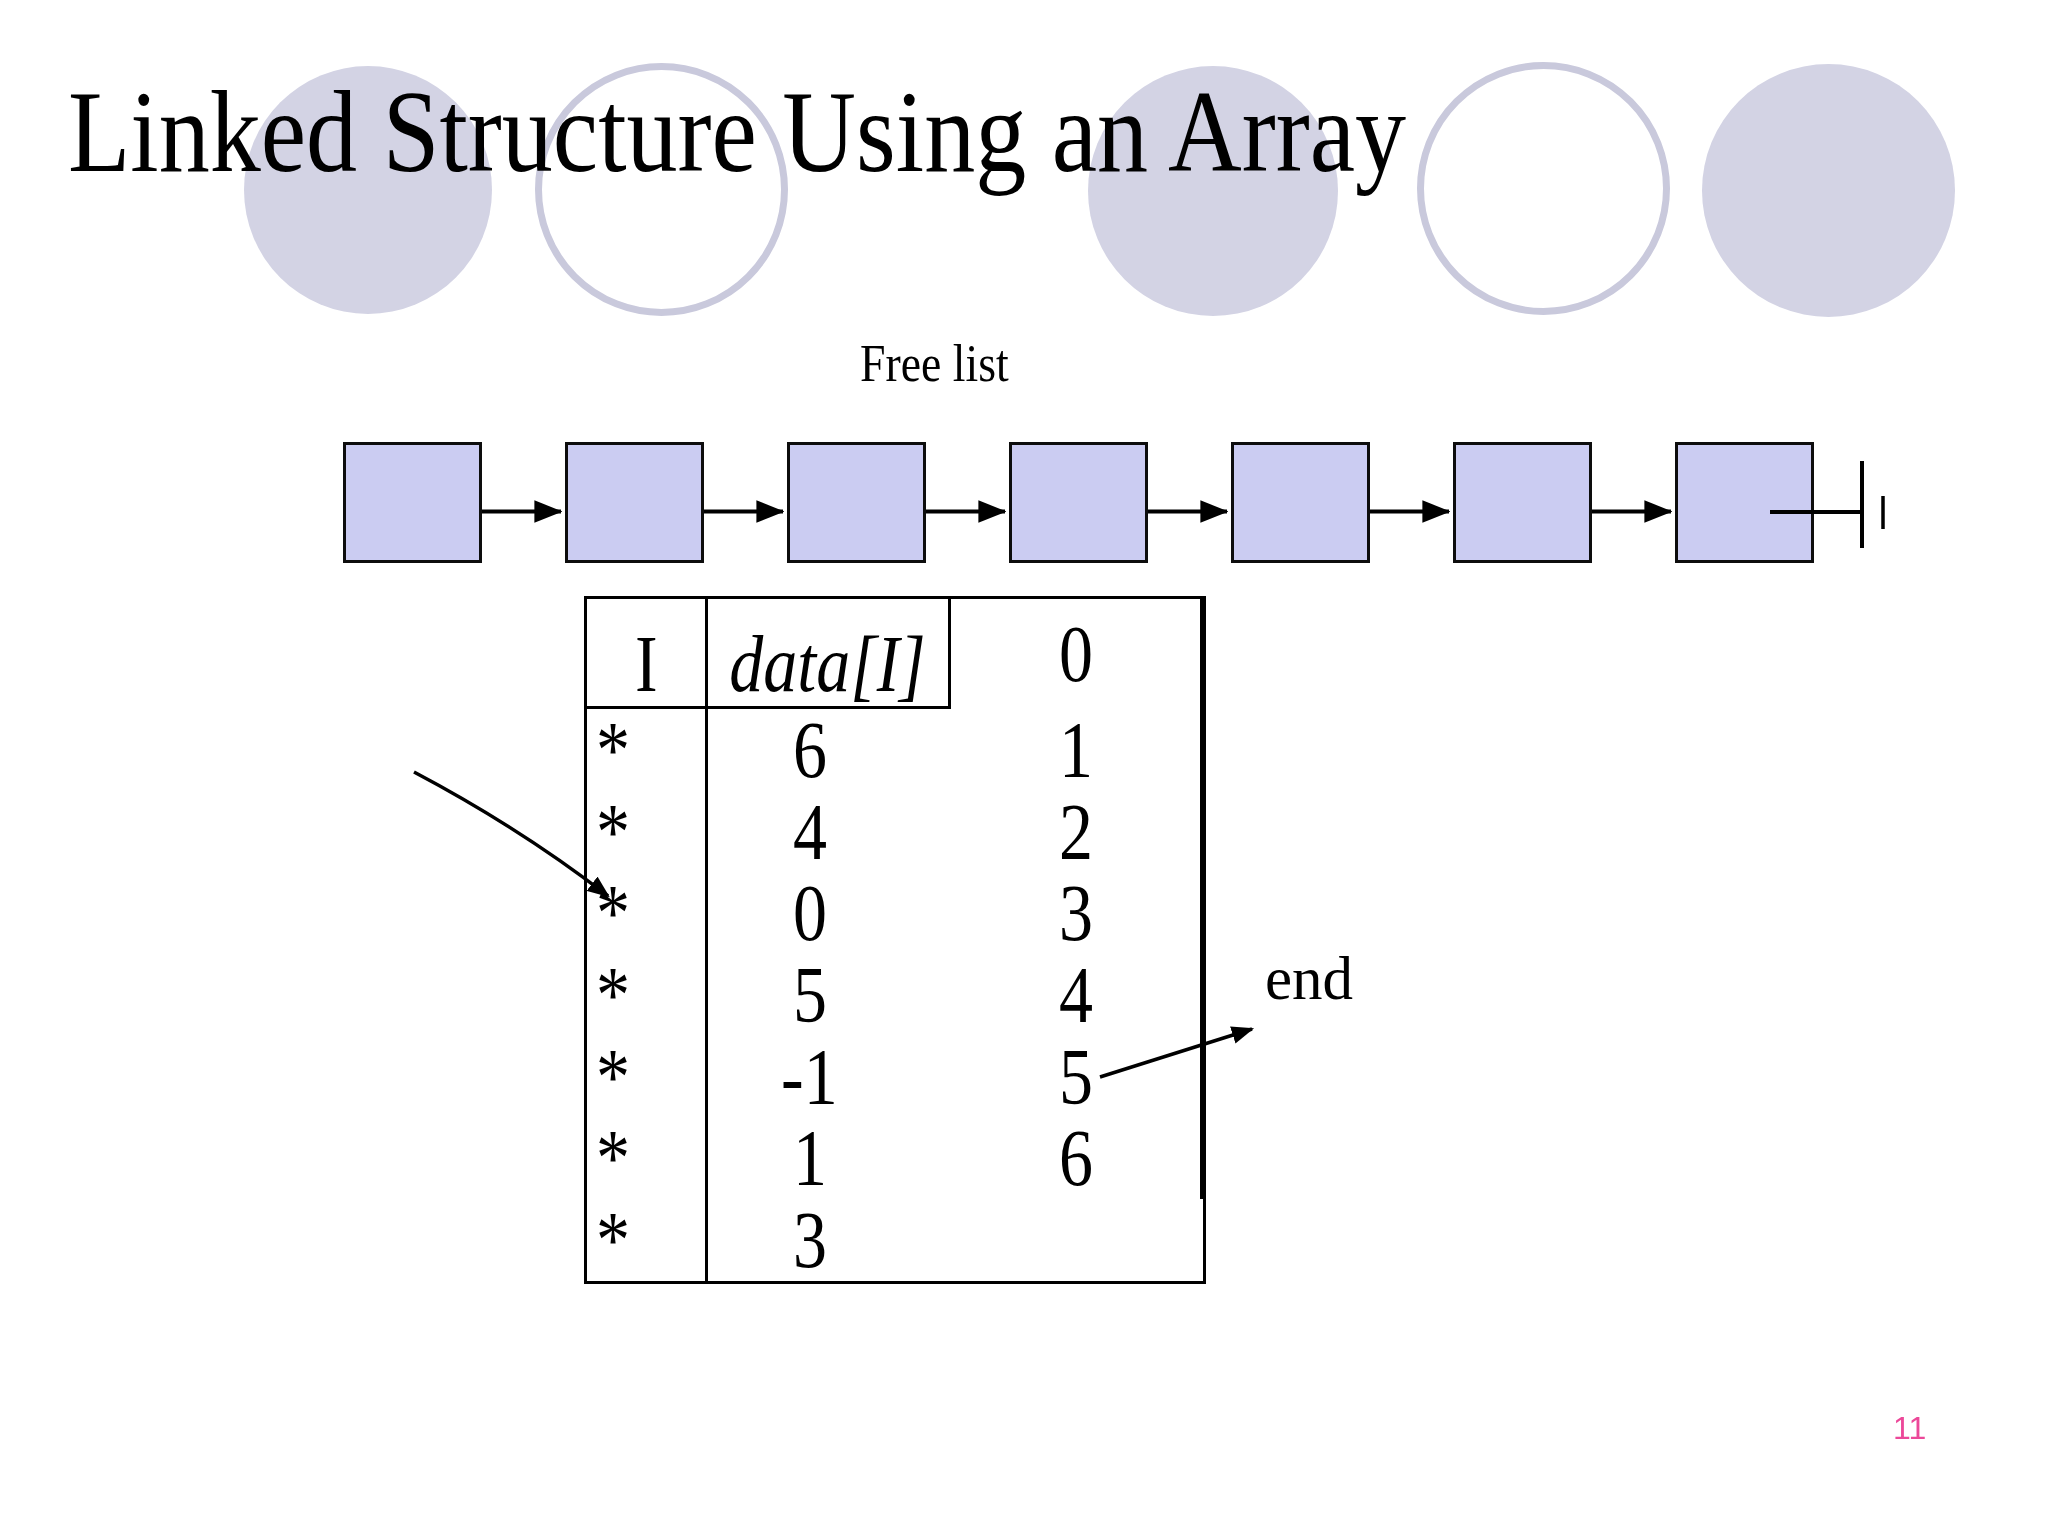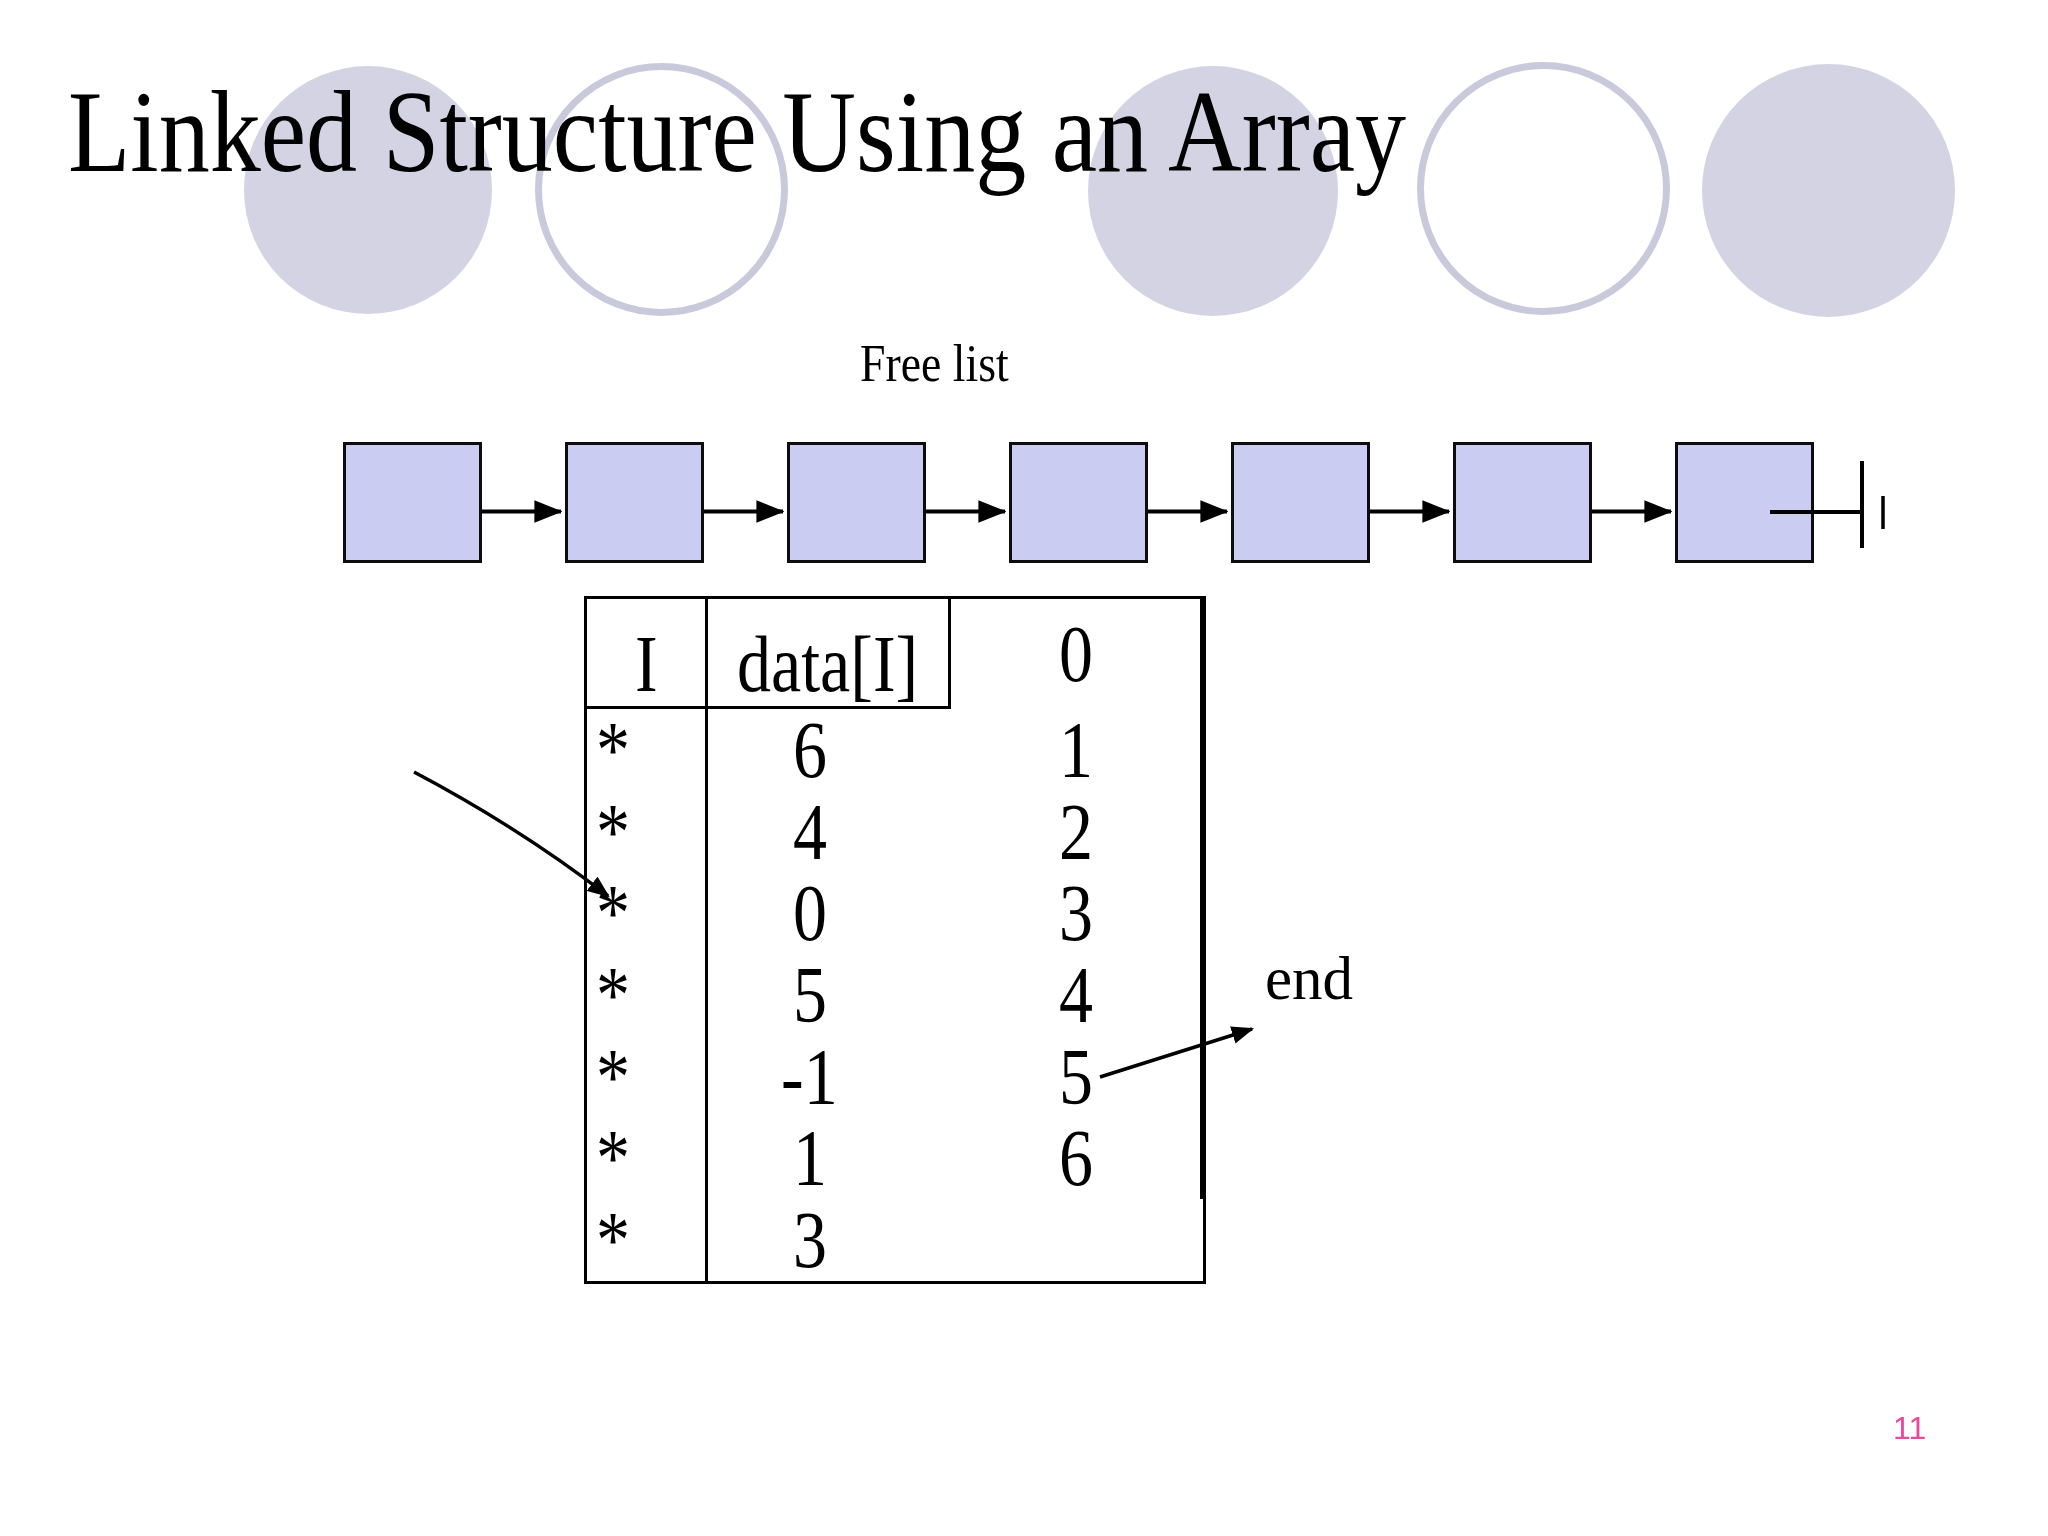--- a/index.html
+++ b/index.html
@@ -45,21 +45,21 @@
   .array-table{
     position:absolute;left:584px;top:596px;width:622px;height:688px;box-sizing:border-box;
     border:3px solid #000;display:grid;grid-template-columns:121px 243px 252px;
     grid-template-rows:110px repeat(7,1fr);z-index:2;background:transparent;
   }
   .cell{display:flex;align-items:center;justify-content:center;font-size:80px;line-height:1;box-sizing:border-box;}
   .cell.c1,.cell.c2{border-right:3px solid #000;}
   .cell.hdr{border-bottom:3px solid #000;align-items:flex-end;padding-bottom:2px;}
   .cell.shift-data{padding-right:66px;}
   .cell.shift-next{padding-right:40px;}
-  .cell.hdr.c2{}
+  .cell.hdr.c2{font-style:italic;}
 </style>
 </head>
 <body>
 
 <div class="slide">
 
   <div class="circle filled  circ1"></div>
   <div class="circle outline circ2"></div>
   <div class="circle filled  circ3"></div>
   <div class="circle outline circ4"></div>

